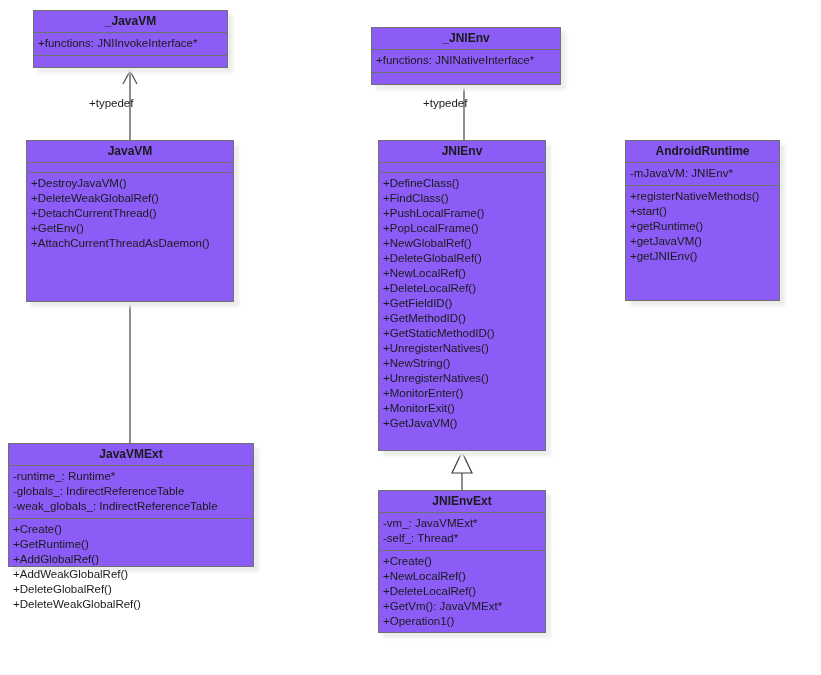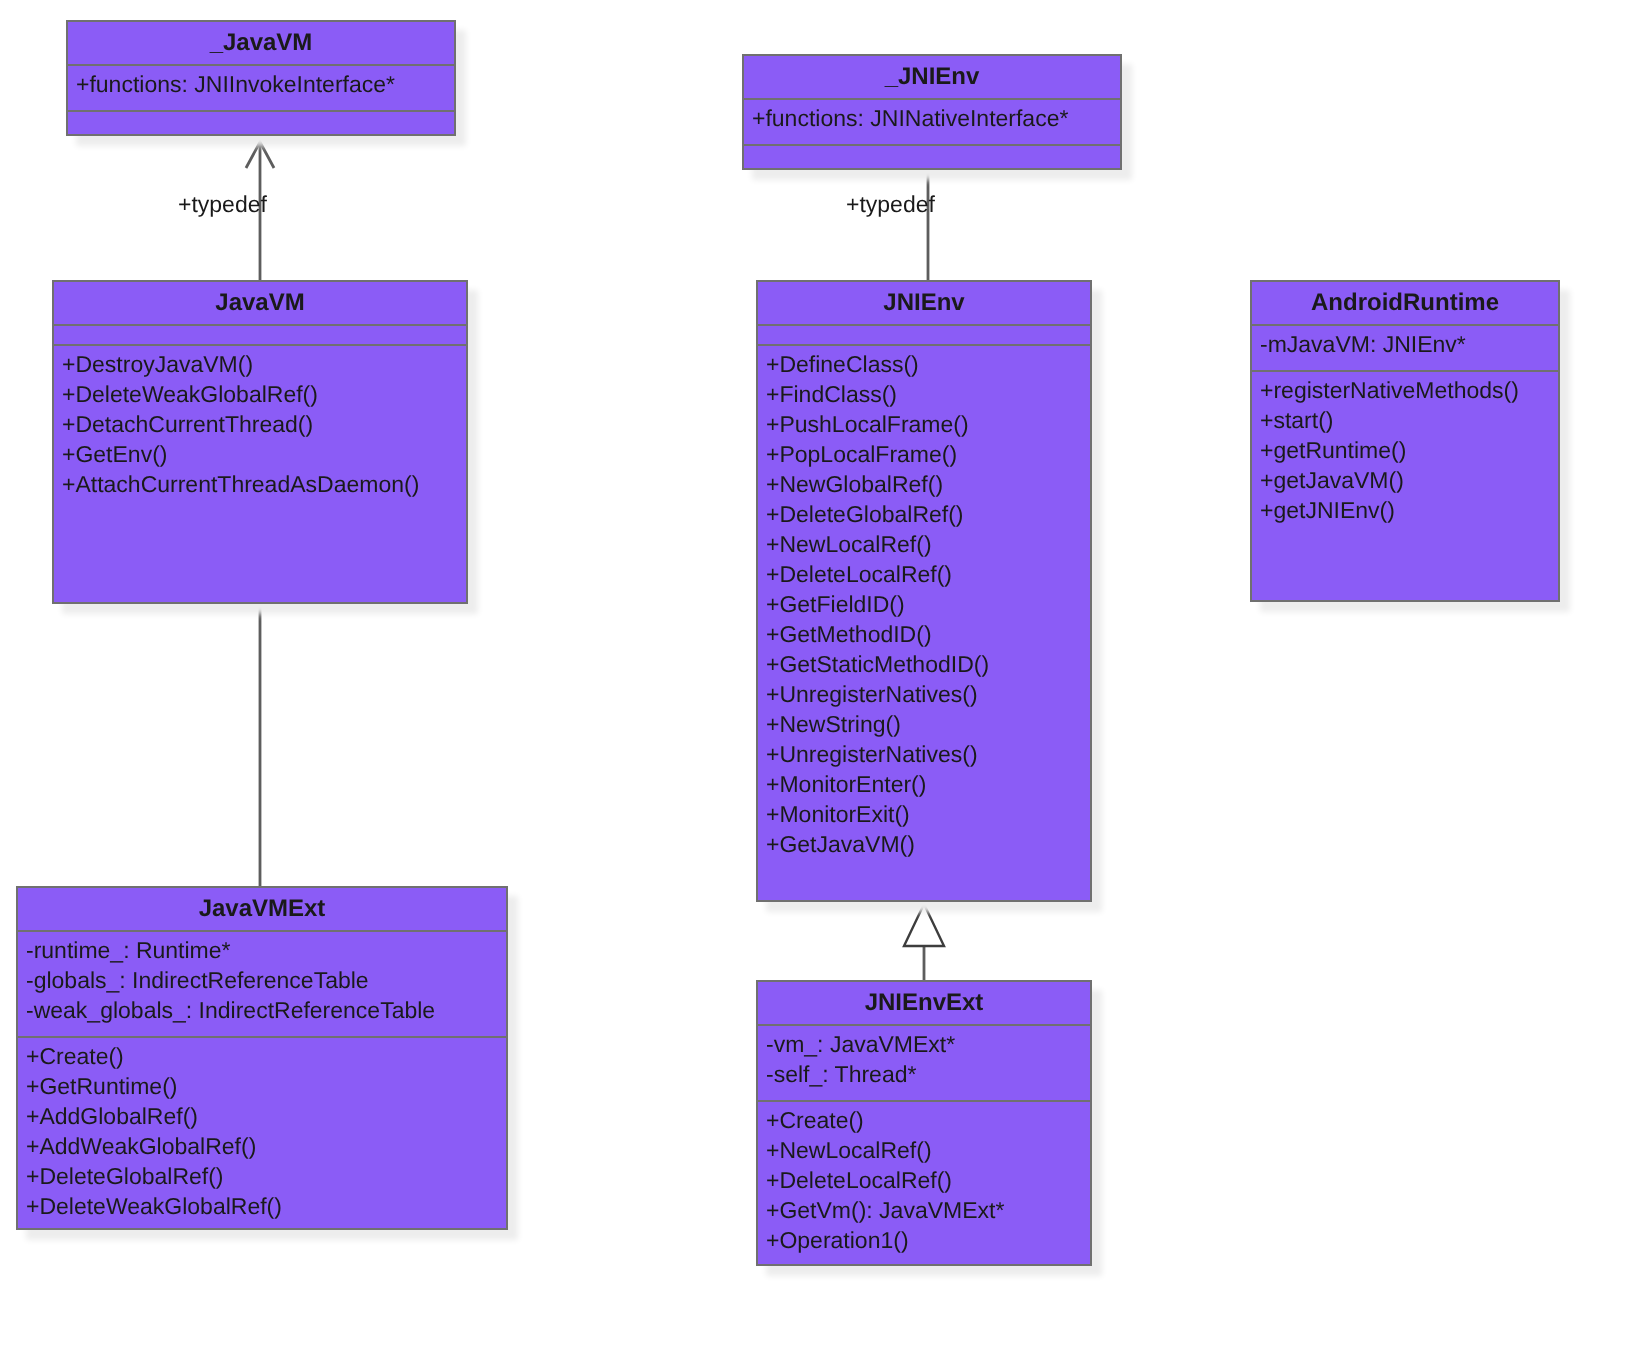--- a/index.html
+++ b/index.html
@@ -160,21 +160,21 @@
       </div>
     <div class="uml-methods">
         <div class="uml-line">+registerNativeMethods()</div>
         <div class="uml-line">+start()</div>
         <div class="uml-line">+getRuntime()</div>
         <div class="uml-line">+getJavaVM()</div>
         <div class="uml-line">+getJNIEnv()</div>
       </div>
   </div>
 
-  <div class="uml-class" style="left:8px; top:443px; width:246px; height:172px;">
+  <div class="uml-class" style="left:8px; top:443px; width:246px; height:124px;">
     <div class="uml-title">JavaVMExt</div>
     <div class="uml-attrs">
         <div class="uml-line">-runtime_: Runtime*</div>
         <div class="uml-line">-globals_: IndirectReferenceTable</div>
         <div class="uml-line">-weak_globals_: IndirectReferenceTable</div>
       </div>
     <div class="uml-methods">
         <div class="uml-line">+Create()</div>
         <div class="uml-line">+GetRuntime()</div>
         <div class="uml-line">+AddGlobalRef()</div>

